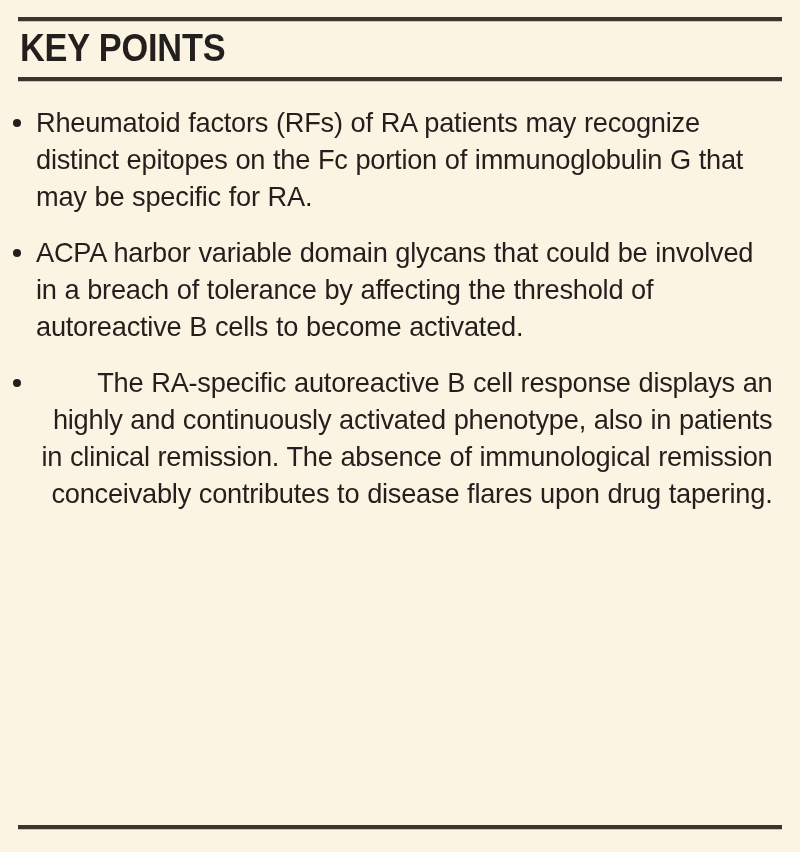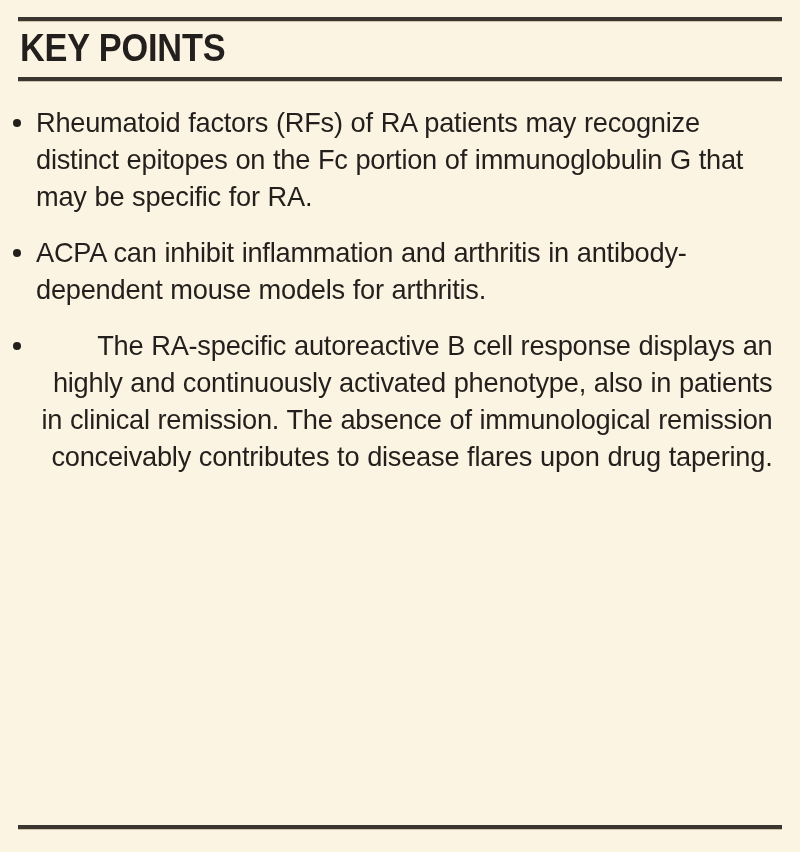--- a/index.html
+++ b/index.html
@@ -123,25 +123,25 @@
   <div class="rule rule-under-title"></div>
 
   <ul class="points-list">
 
     <li class="point-item">
       <span class="point-bullet"></span>
       <span class="point-text">Rheumatoid factors (RFs) of RA patients may recognize distinct epitopes on the Fc portion of immunoglobulin G that may be specific for RA.</span>
     </li>
 
 
-
     <li class="point-item">
       <span class="point-bullet"></span>
-      <span class="point-text">ACPA can inhibit inflammation and arthritis in antibody-dependent mouse models for arthritis.</span>
+      <span class="point-text">ACPA harbor variable domain glycans that could be involved in a breach of tolerance by affecting the threshold of autoreactive B cells to become activated.</span>
     </li>
+
 
     <li class="point-item">
       <span class="point-bullet"></span>
       <span class="point-text">The RA-specific autoreactive B cell response displays an highly and continuously activated phenotype, also in patients in clinical remission. The absence of immunological remission conceivably contributes to disease flares upon drug tapering.</span>
     </li>
 
   </ul>
 
   <div class="rule rule-bottom"></div>
 

